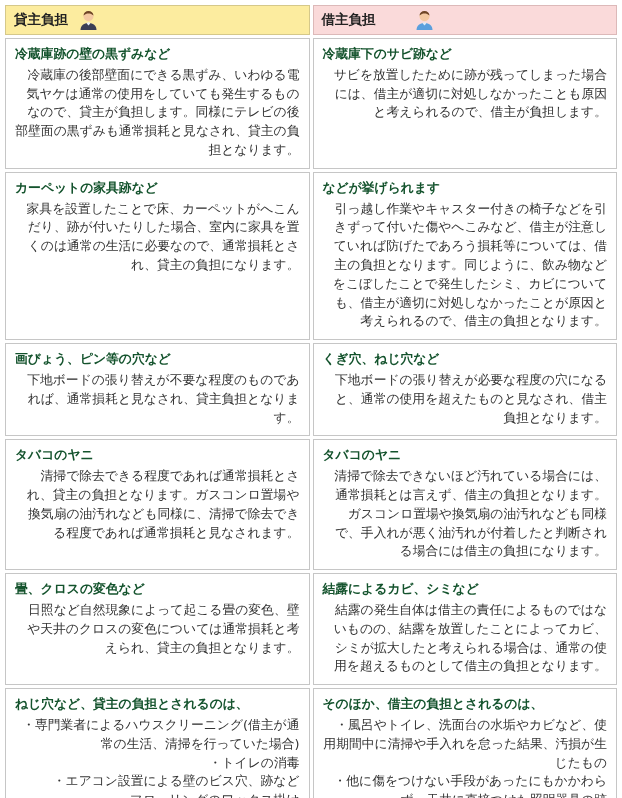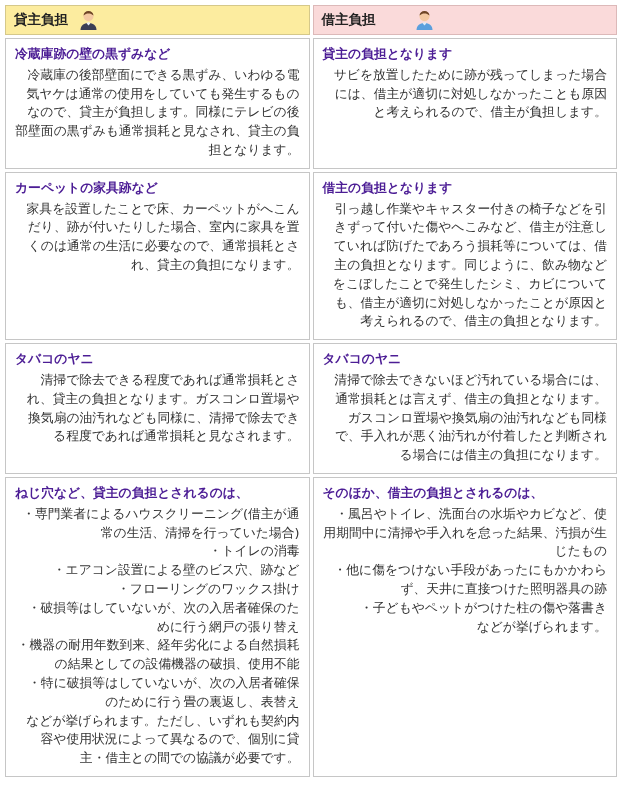--- a/index.html
+++ b/index.html
@@ -43,21 +43,21 @@
   th.borrower .hdr-inner { gap: 38px; }
   td {
     background: #ffffff;
     padding: 6px 9px 8px 9px;
     font-size: 12.8px;
     line-height: 1.47;
     color: #333;
   }
   .cell-title {
     font-weight: bold;
-    color: #4c1d95;
+    color: #14532d;
     margin: 0 0 2px 0;
   }
   .cell-body {
     white-space: pre-line;
     text-align: right;
   }
   .avatar {
     display: inline-block;
     width: 21px;
     height: 22px;
@@ -98,48 +98,68 @@
           </span>
         </th>
       </tr>
 
       <tr>
         <td>
           <div class="cell-title">冷蔵庫跡の壁の黒ずみなど</div>
           <div class="cell-body">冷蔵庫の後部壁面にできる黒ずみ、いわゆる電気ヤケは通常の使用をしていても発生するものなので、貸主が負担します。同様にテレビの後部壁面の黒ずみも通常損耗と見なされ、貸主の負担となります。</div>
         </td>
         <td>
-          <div class="cell-title">貸主の負担となります</div>
+          <div class="cell-title">冷蔵庫下のサビ跡など</div>
           <div class="cell-body">サビを放置したために跡が残ってしまった場合には、借主が適切に対処しなかったことも原因と考えられるので、借主が負担します。</div>
         </td>
       </tr>
 
       <tr>
         <td>
           <div class="cell-title">カーペットの家具跡など</div>
           <div class="cell-body">家具を設置したことで床、カーペットがへこんだり、跡が付いたりした場合、室内に家具を置くのは通常の生活に必要なので、通常損耗とされ、貸主の負担になります。</div>
         </td>
         <td>
-          <div class="cell-title">借主の負担となります</div>
+          <div class="cell-title">などが挙げられます</div>
           <div class="cell-body">引っ越し作業やキャスター付きの椅子などを引きずって付いた傷やへこみなど、借主が注意していれば防げたであろう損耗等については、借主の負担となります。同じように、飲み物などをこぼしたことで発生したシミ、カビについても、借主が適切に対処しなかったことが原因と考えられるので、借主の負担となります。</div>
         </td>
       </tr>
 
+      <tr>
+        <td>
+          <div class="cell-title">画びょう、ピン等の穴など</div>
+          <div class="cell-body">下地ボードの張り替えが不要な程度のものであれば、通常損耗と見なされ、貸主負担となります。</div>
+        </td>
+        <td>
+          <div class="cell-title">くぎ穴、ねじ穴など</div>
+          <div class="cell-body">下地ボードの張り替えが必要な程度の穴になると、通常の使用を超えたものと見なされ、借主負担となります。</div>
+        </td>
+      </tr>
 
       <tr>
         <td>
           <div class="cell-title">タバコのヤニ</div>
           <div class="cell-body">清掃で除去できる程度であれば通常損耗とされ、貸主の負担となります。ガスコンロ置場や換気扇の油汚れなども同様に、清掃で除去できる程度であれば通常損耗と見なされます。</div>
         </td>
         <td>
           <div class="cell-title">タバコのヤニ</div>
           <div class="cell-body">清掃で除去できないほど汚れている場合には、通常損耗とは言えず、借主の負担となります。ガスコンロ置場や換気扇の油汚れなども同様で、手入れが悪く油汚れが付着したと判断される場合には借主の負担になります。</div>
         </td>
       </tr>
 
+      <tr>
+        <td>
+          <div class="cell-title">畳、クロスの変色など</div>
+          <div class="cell-body">日照など自然現象によって起こる畳の変色、壁や天井のクロスの変色については通常損耗と考えられ、貸主の負担となります。</div>
+        </td>
+        <td>
+          <div class="cell-title">結露によるカビ、シミなど</div>
+          <div class="cell-body">結露の発生自体は借主の責任によるものではないものの、結露を放置したことによってカビ、シミが拡大したと考えられる場合は、通常の使用を超えるものとして借主の負担となります。</div>
+        </td>
+      </tr>
 
       <tr>
         <td>
           <div class="cell-title">ねじ穴など、貸主の負担とされるのは、</div>
           <div class="cell-body">・専門業者によるハウスクリーニング(借主が通常の生活、清掃を行っていた場合)
 ・トイレの消毒
 ・エアコン設置による壁のビス穴、跡など
 ・フローリングのワックス掛け
 ・破損等はしていないが、次の入居者確保のために行う網戸の張り替え
 ・機器の耐用年数到来、経年劣化による自然損耗の結果としての設備機器の破損、使用不能

